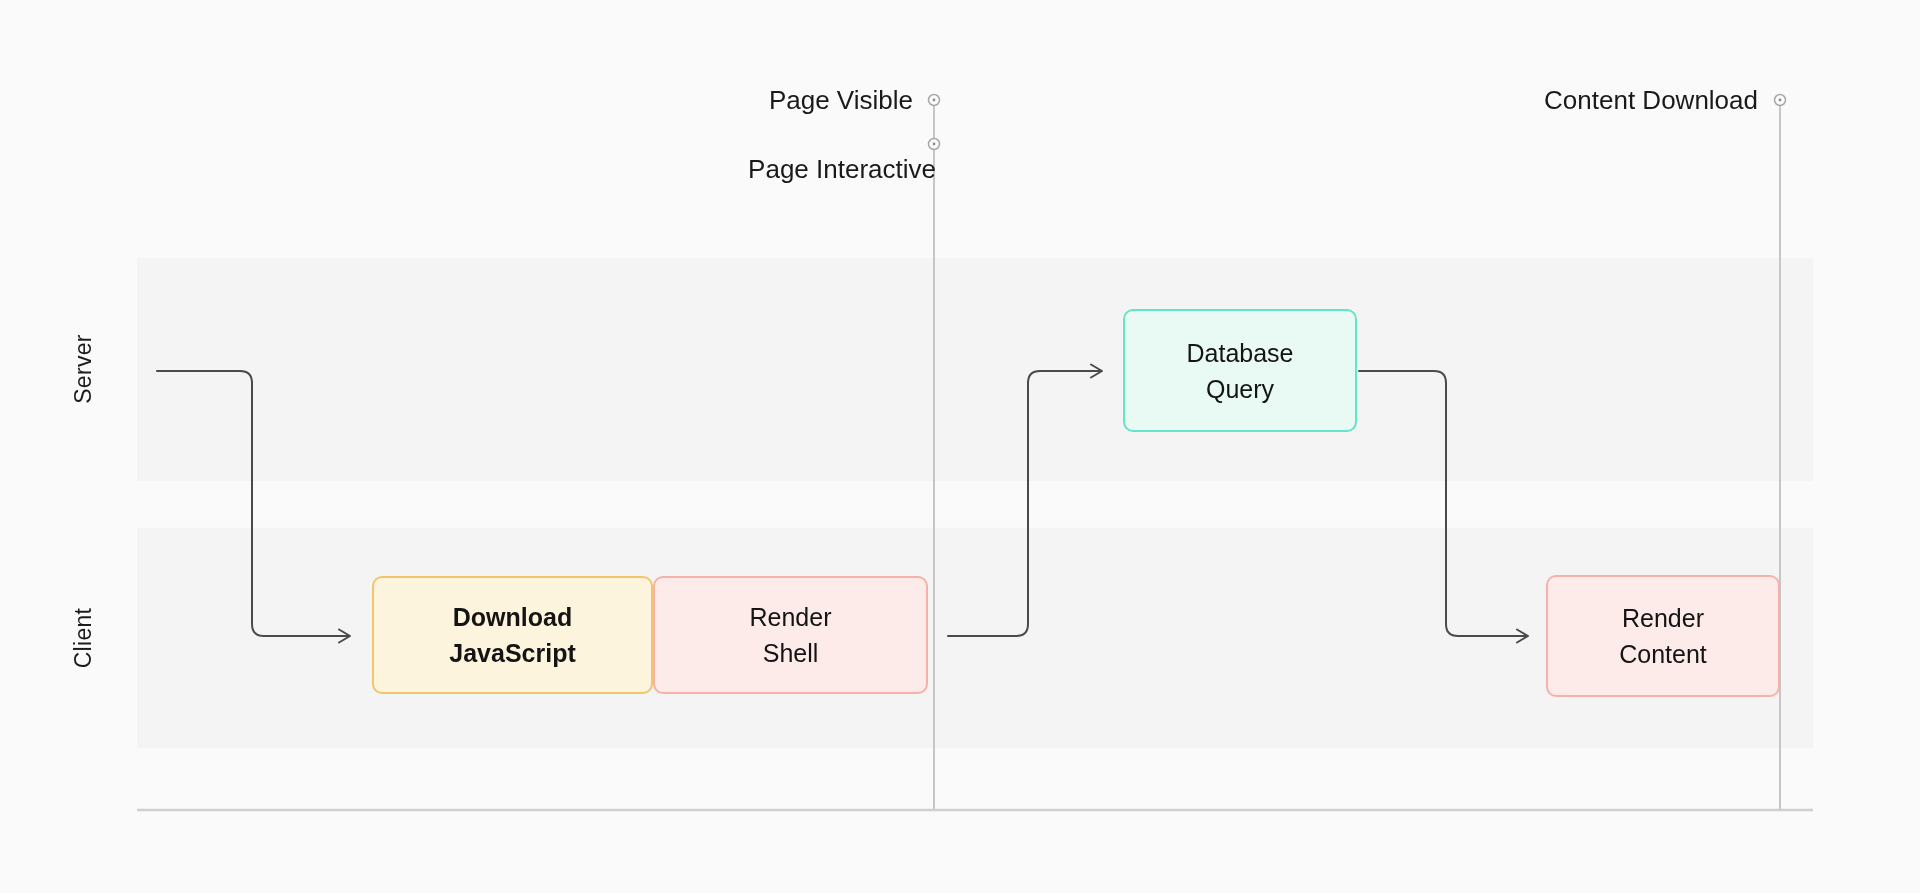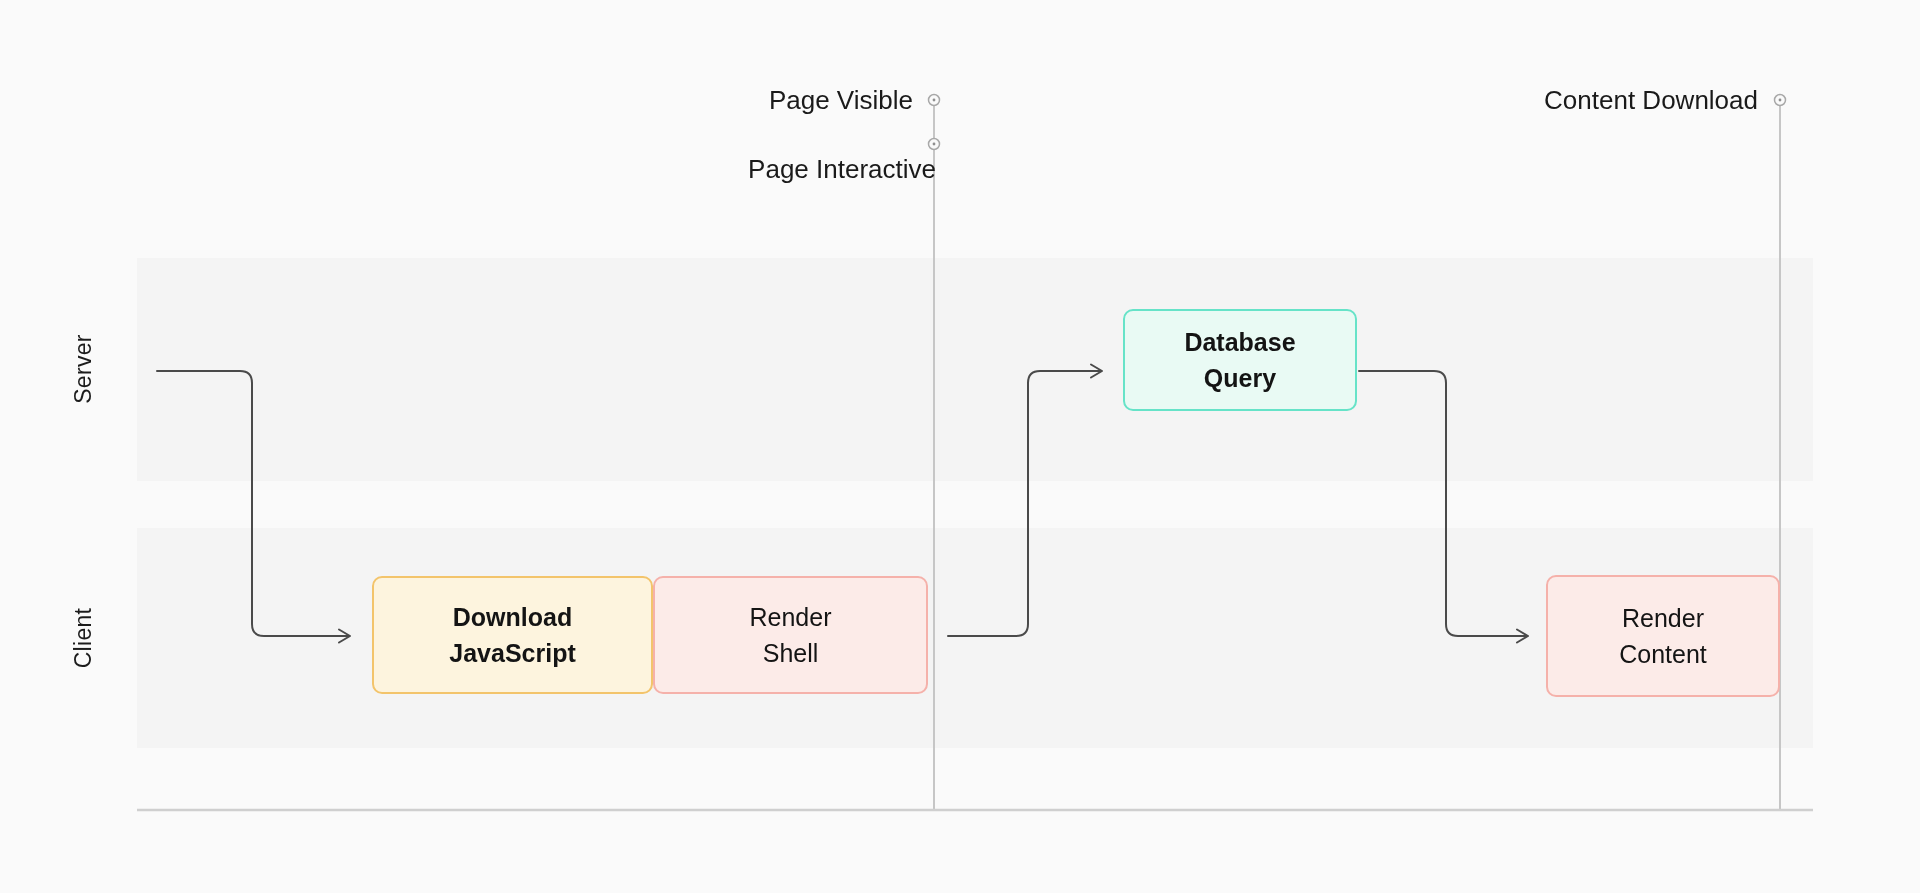--- a/index.html
+++ b/index.html
@@ -66,21 +66,21 @@
     justify-content: center;
     text-align: center;
     font-size: 25px;
     line-height: 36px;
     color: #141414;
     white-space: pre-line;
     z-index: 3;
   }
   .node-download-javascript { left: 372px;  top: 576px; width: 281px; height: 118px; font-weight: bold; }
   .node-render-shell        { left: 653px;  top: 576px; width: 275px; height: 118px; }
-  .node-database-query      { left: 1123px; top: 309px; width: 234px; height: 102px; font-weight: bold; }
+  .node-database-query      { left: 1123px; top: 309px; width: 234px; height: 123px; }
   .node-render-content      { left: 1546px; top: 575px; width: 234px; height: 122px; }
 </style>
 </head>
 <body>
 
 <div class="canvas">
 
   <div class="band band-server"></div>
   <div class="band band-client"></div>
 

